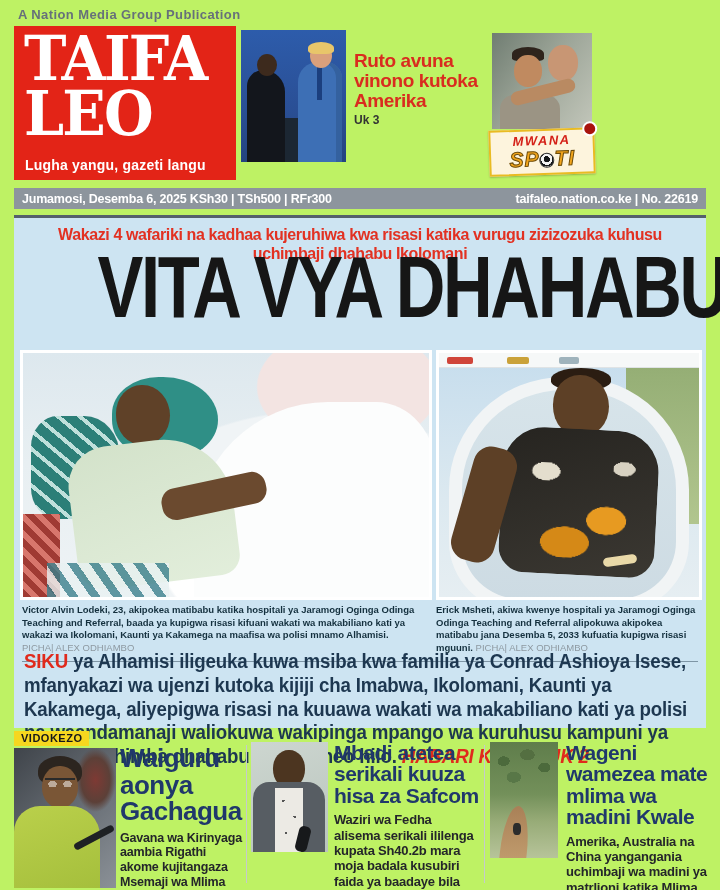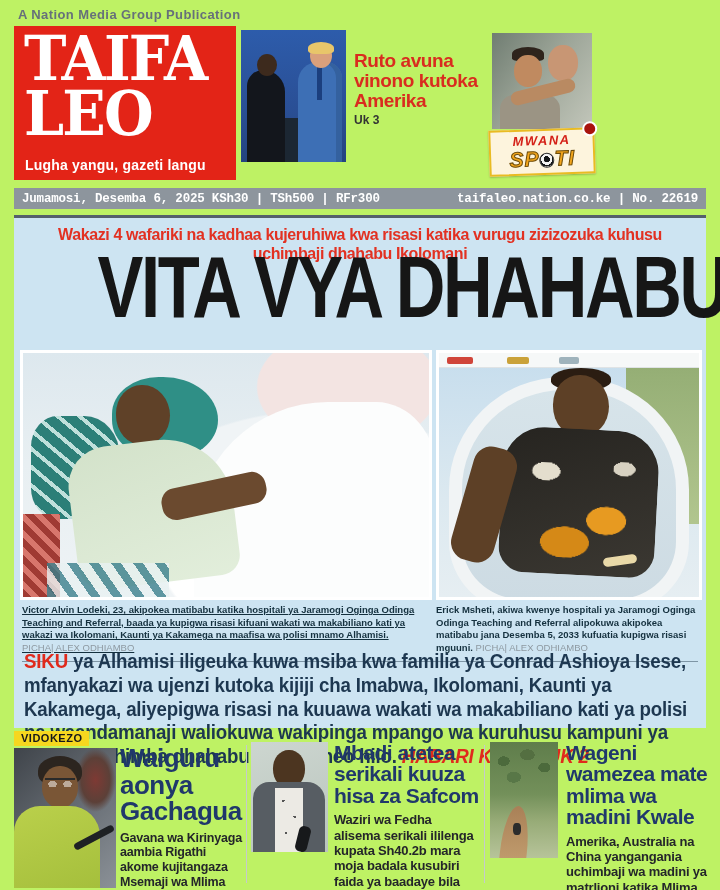--- a/index.html
+++ b/index.html
@@ -53,21 +53,21 @@
   
   .teaser { width:150px; }
   .teaser-headline { color:#d92c1f; font-weight:bold; font-size:19px; line-height:1.04; letter-spacing:-.4px; }
   .teaser-body { font-weight:bold; font-size:14px; line-height:1.17; color:#141414; margin-top:7px; letter-spacing:-.2px; }
   .teaser-page { font-weight:bold; font-size:12px; color:#333; margin-top:3px; }
   .teaser-1 { left:354px; top:33px; width:140px;margin-top:18px; }
   .teaser-2 { left:600px; top:33px; width:118px; }
 
   
   .dateline { left:14px; top:188px; width:692px; height:21px; background:#8d959d; color:#fff;
-    display:flex; justify-content:space-between; align-items:center; padding:0 8px; font-weight:bold; font-size:12.5px; letter-spacing:-.2px;font-family:Liberation Mono, monospace; }
+    display:flex; justify-content:space-between; align-items:center; padding:0 8px; font-weight:bold; font-size:12.5px; letter-spacing:-.2px; }
 
   
   .mainbox { left:14px; top:215px; width:692px; height:513px; background:#cde4f2; border-top:3px solid #55606b; }
   .kicker { position:absolute; top:7px; left:0; width:100%; text-align:center; color:#e23122; font-weight:bold;
     font-size:16.5px; letter-spacing:-.4px; transform:scaleX(.97); }
   .main-headline-wrap { position:absolute; top:24px; left:0; width:100%; text-align:center; }
   .main-headline { display:inline-block; font-weight:bold; color:#161616; font-size:87px; line-height:1.04;
     letter-spacing:-3px; white-space:nowrap; transform:scaleX(.79); transform-origin:50% 0; }
 
   .photoL { position:absolute; left:6px; top:132px; width:412px; height:250px; border:3px solid #fff;
@@ -102,21 +102,21 @@
                 radial-gradient(28px 18px at 28% 30%, #e4decd 0 50%, transparent 51%),
                 radial-gradient(22px 14px at 78% 26%, #d8d2c2 0 50%, transparent 51%),
                 linear-gradient(160deg,#262420,#3b3832); }
   .pr2-arm { left:9%; top:38%; width:17%; height:48%; background:#5d4026; border-radius:18px; transform:rotate(16deg); }
   .pr2-band { left:63%; top:83%; width:34px; height:9px; background:#e9d9a8; border-radius:6px; transform:rotate(-8deg); }
 
   .caption-row { position:absolute; top:386px; left:8px; width:676px; display:flex; gap:14px;
     border-bottom:1px solid #7e95a5; padding-bottom:7px; }
   .caption { font-size:9.5px; line-height:1.32; font-weight:bold; color:#14303e; }
   .caption .credit { color:#8e99a1; font-weight:normal; }
-  .cap-1 { width:400px;text-decoration:underline; }
+  .cap-1 { width:400px; }
   .cap-2 { width:262px; }
 
   .lead { position:absolute; top:432px; left:10px; width:700px; transform:scaleX(.96); transform-origin:0 0;
     font-size:19.5px; line-height:1.22; font-weight:bold; color:#1d3750; letter-spacing:-.2px; }
   .lead .lead-word { color:#e02a1c; }
   .lead .lead-cta { color:#e02a1c; font-style:italic; }
 
   
   .vidokezo { left:14px; top:731px; background:#f6d71f; color:#15171a; font-weight:bold; font-size:11px;
     padding:1px 7px 2px; letter-spacing:.5px; }

